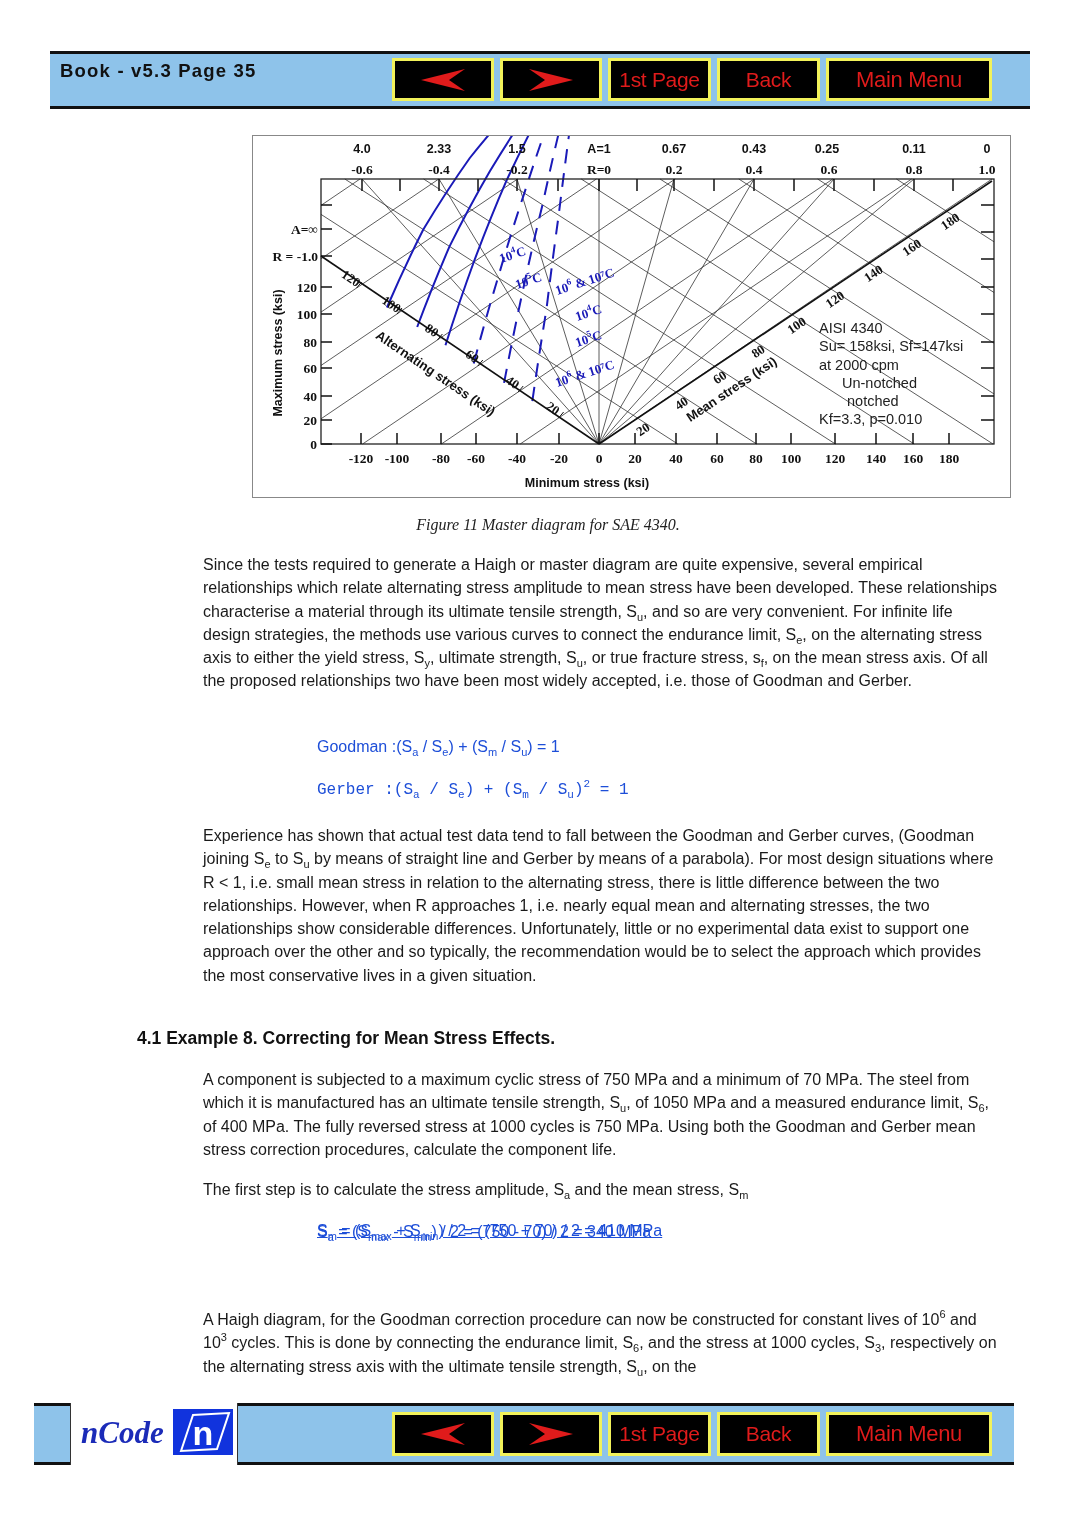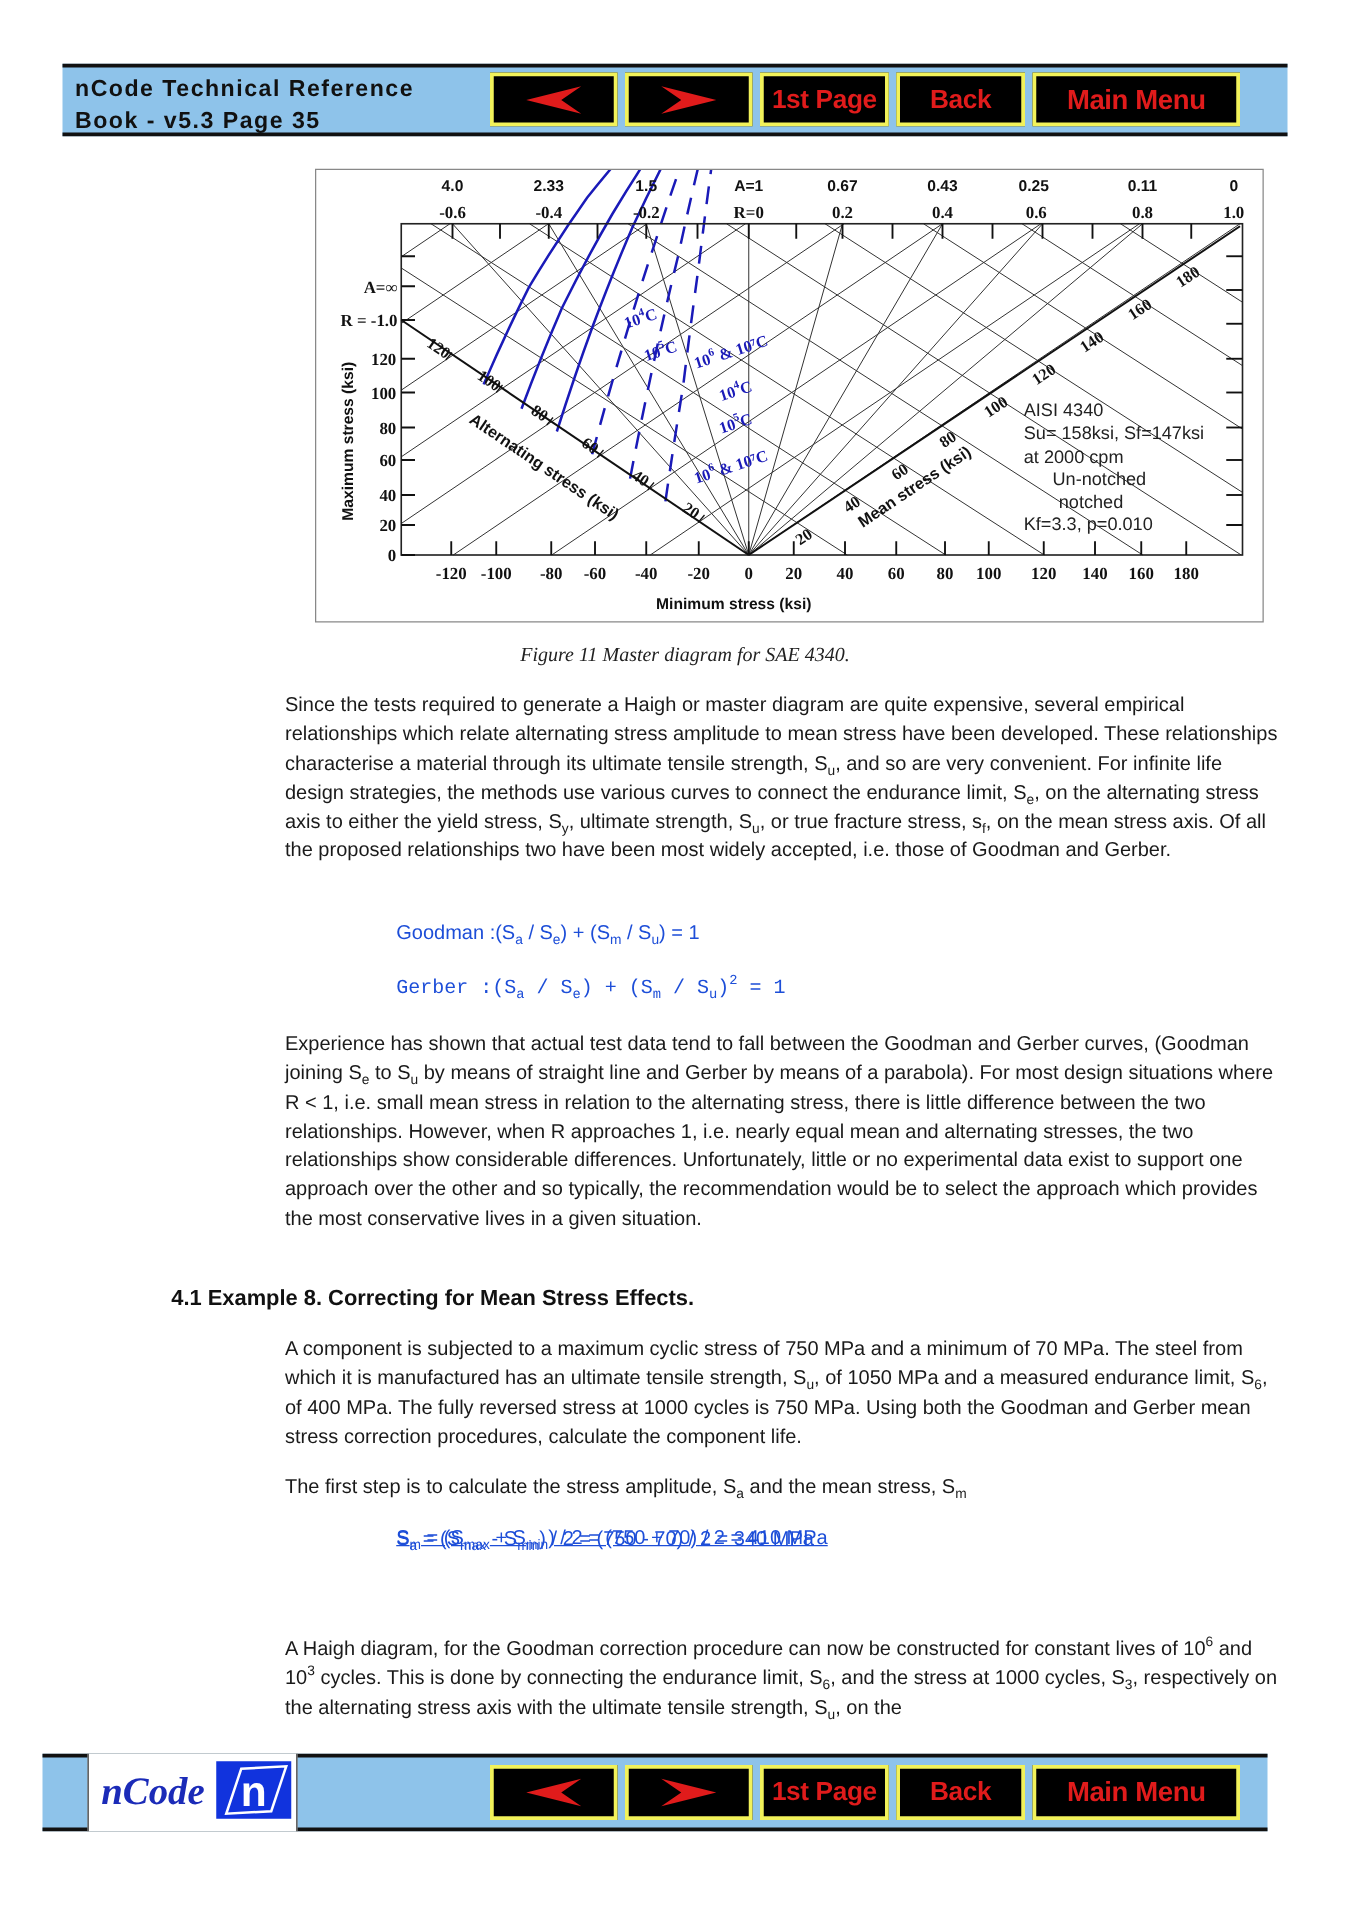--- a/index.html
+++ b/index.html
@@ -7,52 +7,51 @@
          font-family: "Liberation Sans", sans-serif; color: #1a1a1a; }
 
   
   .navbar { position: absolute; left: 50px; width: 980px; background: #8ec3ea;
             border-top: 3px solid #111; border-bottom: 3px solid #111; box-sizing: border-box; }
   #top-nav { top: 51px; height: 58px; }
   #bottom-nav { top: 1403px; height: 62px; left: 34px; width: 980px; }
   .nav-title { position: absolute; left: 10px; top: 4px; font-weight: bold; font-size: 18.5px;
                letter-spacing: 1.2px; line-height: 25px; color: #111; }
   .nav-btn { position: absolute; background: #000; border: 3px solid #f2f25a; box-sizing: border-box;
-             color: #e01b1b; font-weight: bold; font-size: 21px; display: flex; align-items: center;
+             color: #e01b1b; font-weight: normal; font-size: 21px; display: flex; align-items: center;
              justify-content: center; cursor: pointer; font-family: "Liberation Sans", sans-serif;
              letter-spacing: -0.3px; }
   #top-nav .nav-btn { top: 4px; height: 43px; }
   #bottom-nav .nav-btn { top: 6px; height: 44px; }
   .arrow svg { width: 48px; height: 26px; }
   .logo { position: absolute; left: 36px; top: -3px; width: 168px; height: 62px; background: #fff;
           border-left: 1px solid #333; border-right: 1px solid #333; box-sizing: border-box; }
   .logo-text { position: absolute; left: 10px; top: 12px; font-family: "Liberation Serif", serif;
                font-style: italic; font-weight: bold; font-size: 31px; color: #1b2bb8; }
   .logo-mark { position: absolute; left: 102px; top: 6px; width: 60px; height: 46px; background: #1133dd; }
 
   
   #figure-box { position: absolute; left: 252px; top: 135px; width: 759px; height: 363px;
                 border: 1.5px solid #888; box-sizing: border-box; }
   #chart { position: absolute; left: 0; top: 0; }
   .caption { position: absolute; left: 0; width: 1096px; top: 516px; text-align: center;
              font-family: "Liberation Serif", serif; font-style: italic; font-size: 16px; color: #222; }
 
   
-  .para { position: absolute; left: 228px; width: 800px; font-size: 16px; line-height: 23.3px; color: #1a1a1a; }
+  .para { position: absolute; left: 203px; width: 800px; font-size: 16px; line-height: 23.3px; color: #1a1a1a; }
   .eq { position: absolute; left: 317px; font-size: 16px; color: #1d4ed8; white-space: nowrap; }
   .heading { position: absolute; left: 137px; top: 1028px; font-weight: bold; font-size: 17.5px; color: #111; }
   sub { font-size: 11px; vertical-align: -4px; line-height: 0; }
   sup { font-size: 11px; vertical-align: 7px; line-height: 0; }
 </style>
 </head>
 <body>
 
 <div id="top-nav" class="navbar">
   <div class="nav-title">
-    <div>nCode Technical Reference</div>
     <div>Book - v5.3  Page 35</div>
   </div>
   <div class="nav-btn arrow" style="left:342px;width:102px;">
     <svg viewBox="0 0 48 26">
         <polygon points="2,13 46,2 30,13 46,24" fill="#e01b1b"></polygon>
       </svg>
   </div>
   <div class="nav-btn arrow" style="left:450px;width:102px;">
     <svg viewBox="0 0 48 26">
         <polygon points="46,13 2,2 18,13 2,24" fill="#e01b1b"></polygon>

